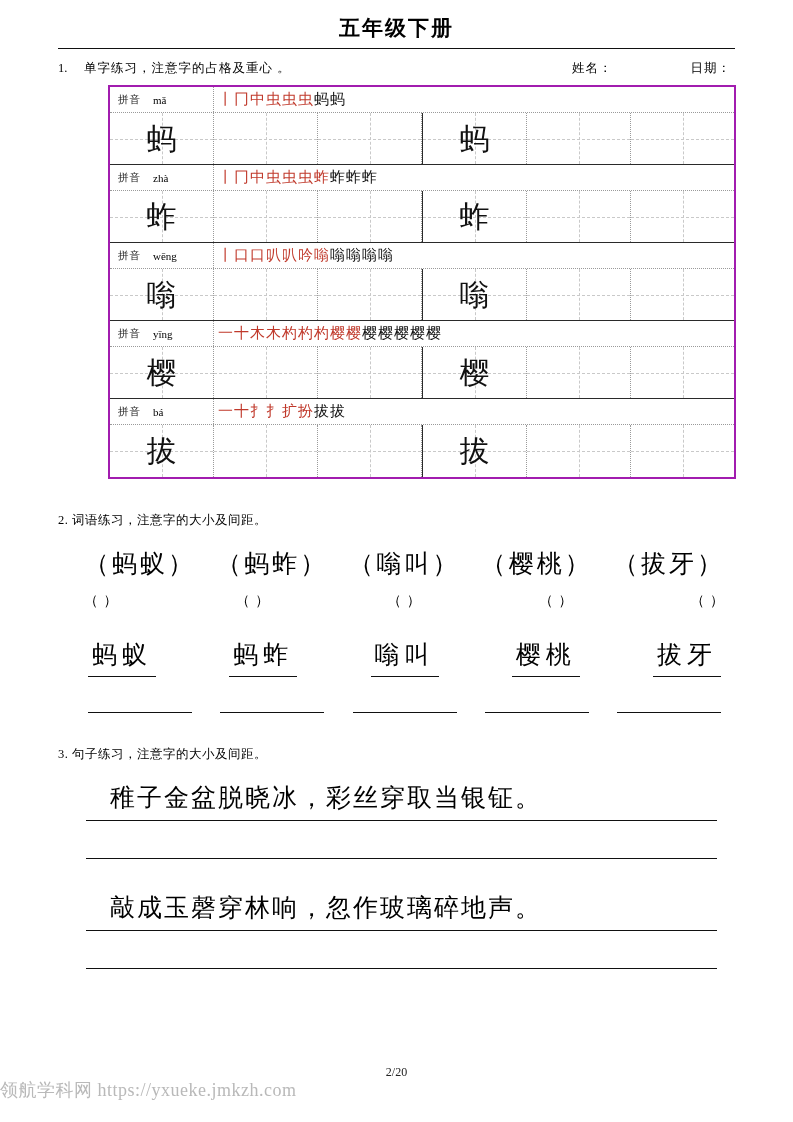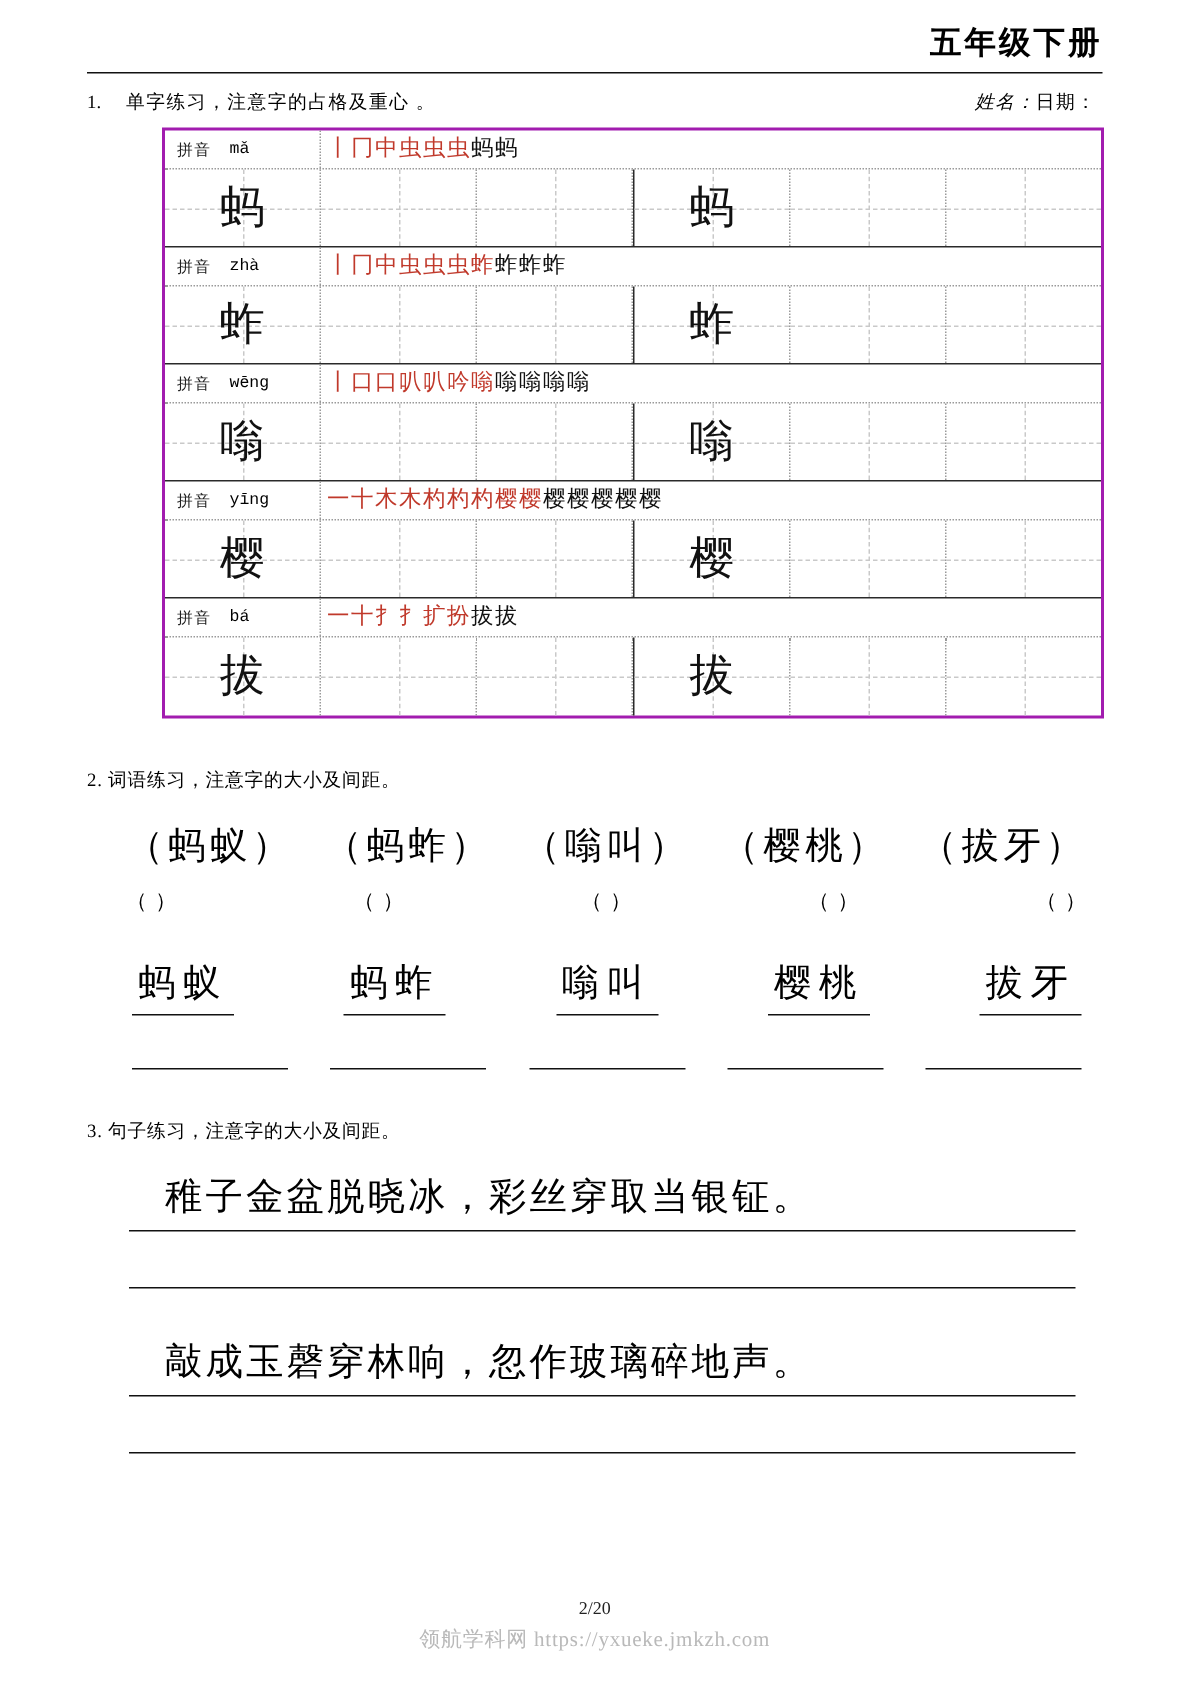--- a/index.html
+++ b/index.html
@@ -17,21 +17,21 @@
   }
   .page {
     position: relative;
     width: 793px;
     height: 1122px;
     box-sizing: border-box;
     padding: 0 58px;
   }
   
   .title {
-    text-align: right;
+    text-align: center;
     font-size: 21px;
     font-weight: bold;
     font-family: "Liberation Serif", serif;
     padding-top: 14px;
     letter-spacing: 2px;
   }
   .title-rule {
     border-bottom: 1.6px solid #111;
     margin: 6px 0 0 0;
   }
@@ -39,21 +39,21 @@
   .sec1-head {
     display: flex;
     align-items: baseline;
     font-size: 12.5px;
     margin-top: 11px;
     font-family: "Liberation Serif", serif;
   }
   .sec1-num { width: 26px; }
   .sec1-text { flex: 0 0 auto; letter-spacing: 1px; }
   .sec1-spacer { flex: 1 1 auto; }
-  .sec1-name { letter-spacing: 1px; font-style: italic; }
+  .sec1-name { margin-right: 78px; letter-spacing: 1px; }
   .sec1-date { margin-right: 4px; letter-spacing: 1px; }
 
   
   .grid-wrap {
     margin-top: 8px;
     margin-left: 50px;
     width: 628px;
     border: 2px solid #a21caf;
     box-sizing: border-box;
   }
@@ -73,21 +73,21 @@
     display: flex;
     align-items: center;
     box-sizing: border-box;
     padding-left: 8px;
     font-size: 10.5px;
     font-family: "Liberation Serif", serif;
   }
   .pinyin-label { color: #222; letter-spacing: 1px; }
   .pinyin-val {
     margin-left: 12px;
-    font-family: Liberation Mono, monospace;
+    font-family: Liberation Serif, serif;
     font-size: 11px;
   }
   .strokes {
     flex: 1 1 auto;
     height: 100%;
     display: flex;
     align-items: center;
     padding-left: 4px;
     box-sizing: border-box;
     overflow: hidden;
@@ -220,22 +220,21 @@
     bottom: 42px;
     text-align: center;
     font-size: 12px;
     font-family: "Liberation Serif", serif;
     color: #222;
   }
   .watermark {
     position: absolute;
     left: 0; right: 0;
     bottom: 20px;
-    text-align: center;
-    font-size: 14px;
+    font-size: 18px;
     font-family: "Liberation Serif", serif;
     color: #b9b9b9;
     letter-spacing: 0.5px;
   }
 </style>
 </head>
 <body>
 
 <div class="page">
 

